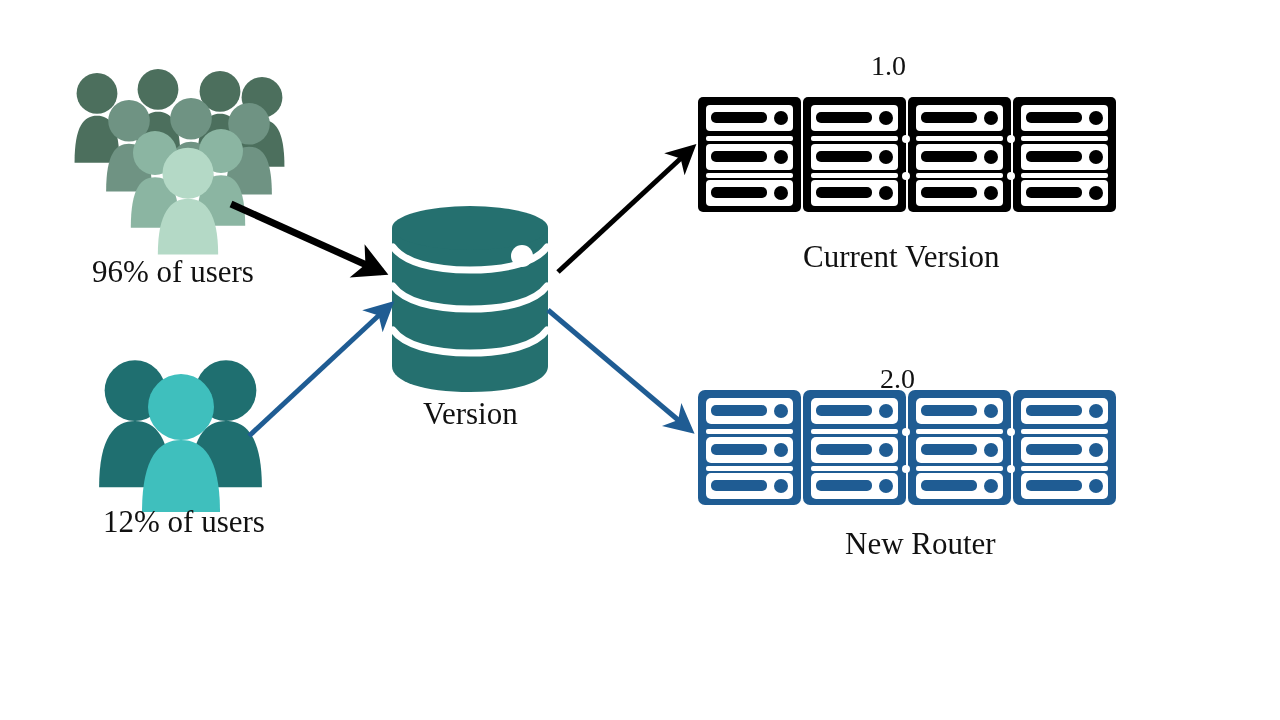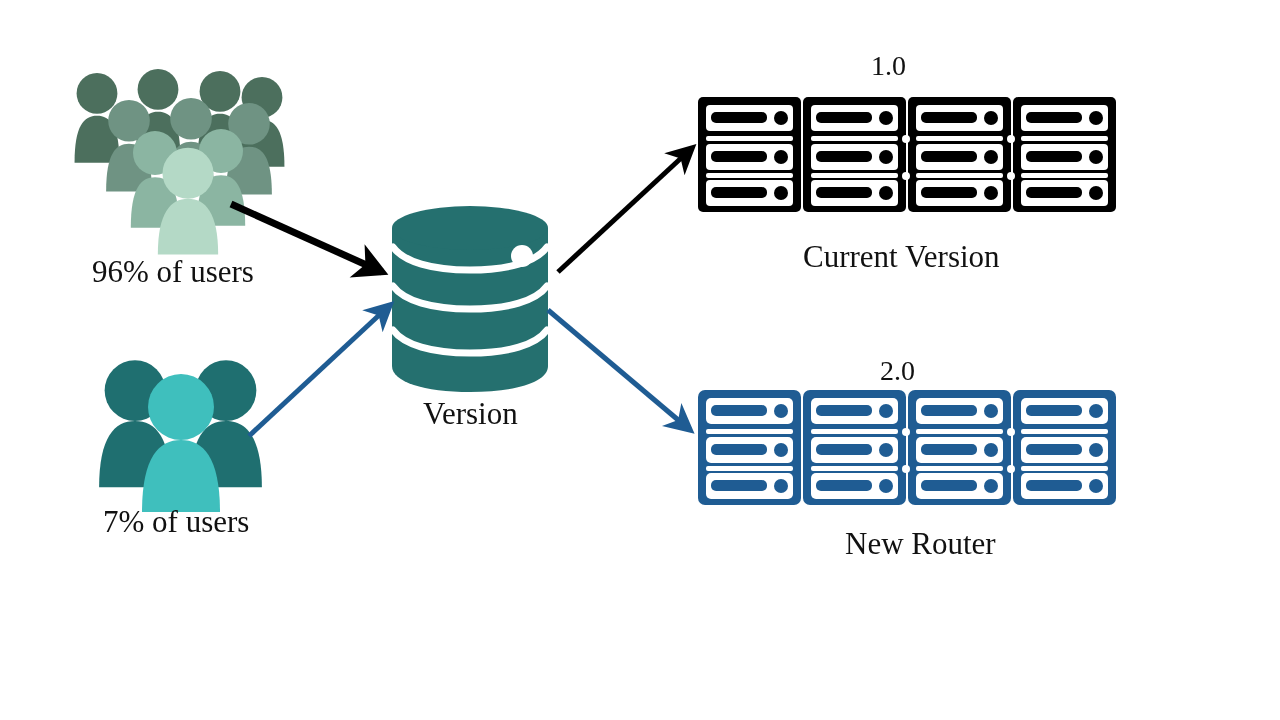--- a/index.html
+++ b/index.html
@@ -26,21 +26,21 @@
     line-height: 1;
     user-select: none;
   }
   .label-big   { font-size: 31px; }
   .label-ver   { font-size: 28px; }
 
   #label-crowd     { left: 92px;  top: 256px; }
   #label-small     { left: 103px; top: 506px; }
   #label-router    { left: 423px; top: 398px; }
   #label-v1        { left: 871px; top: 52px;  }
-  #label-v2        { left: 880px; top: 357px; }
+  #label-v2        { left: 880px; top: 365px; }
   #label-current   { left: 803px; top: 241px; }
   #label-new       { left: 845px; top: 528px; }
 
   
   .svg-layer {
     position: absolute;
     left: 0; top: 0;
     width: 1280px;
     height: 720px;
     overflow: visible;
@@ -256,21 +256,21 @@
 
     <line x1="249" y1="436" x2="390" y2="305" stroke="#1f5c93" stroke-width="5" stroke-linecap="butt" marker-end="url(#arrow-blue)"></line>
 
     <line x1="558" y1="272" x2="692" y2="148" stroke="#000000" stroke-width="5" stroke-linecap="butt" marker-end="url(#arrow-black)"></line>
 
     <line x1="548" y1="310" x2="690" y2="430" stroke="#1f5c93" stroke-width="5" stroke-linecap="butt" marker-end="url(#arrow-blue)"></line>
   </svg>
 
   <div class="label label-big" id="label-crowd">96% of users</div>
 
-  <div class="label label-big" id="label-small">7% of users</div>
+  <div class="label label-big" id="label-small">12% of users</div>
 
   <div class="label label-big" id="label-router">Version</div>
 
   <div class="label label-ver" id="label-v1">1.0</div>
 
   <div class="label label-ver" id="label-v2">2.0</div>
 
   <div class="label label-big" id="label-current">Current Version</div>
 
   <div class="label label-big" id="label-new">New Router</div>

